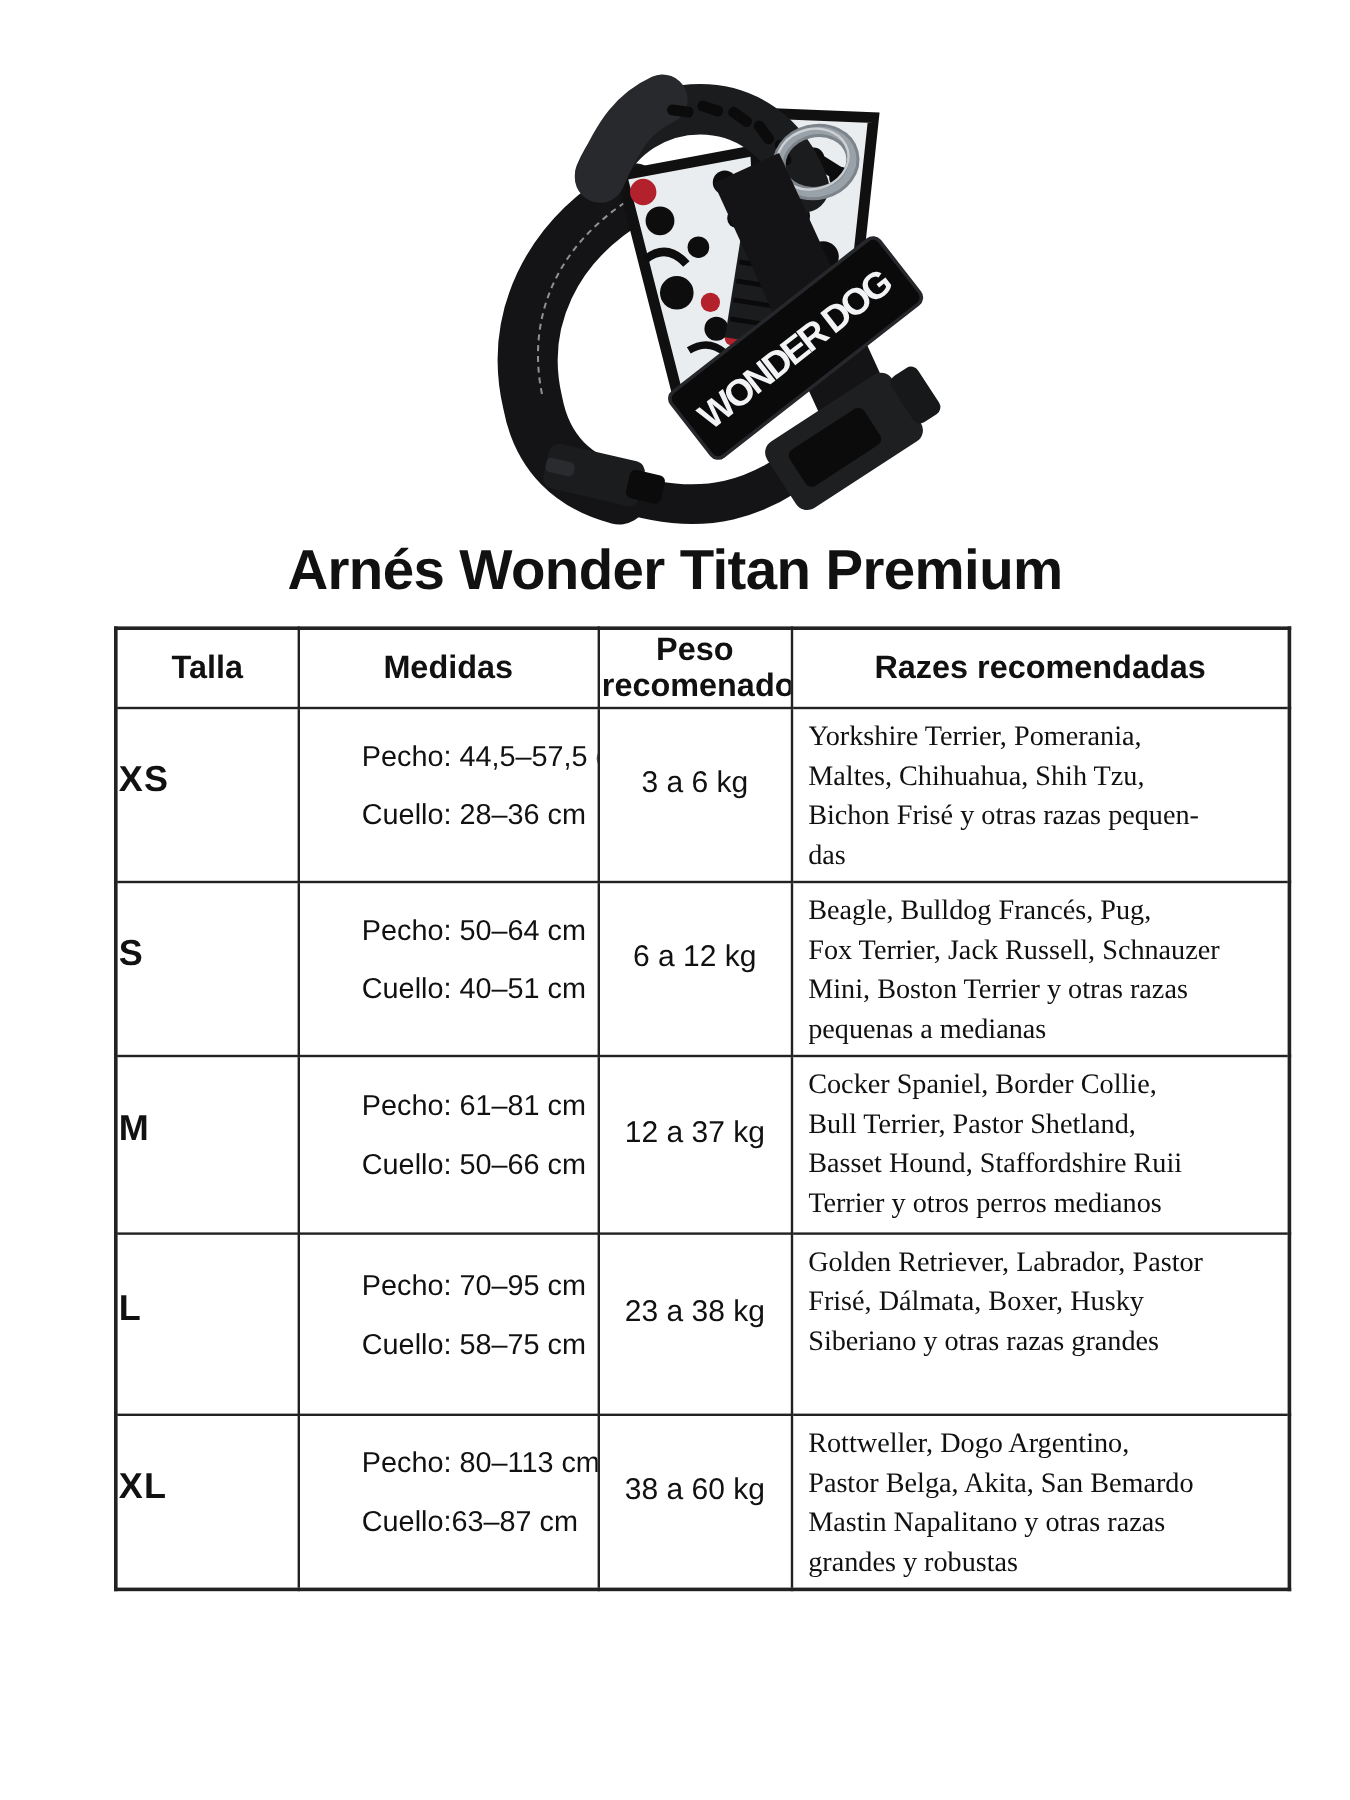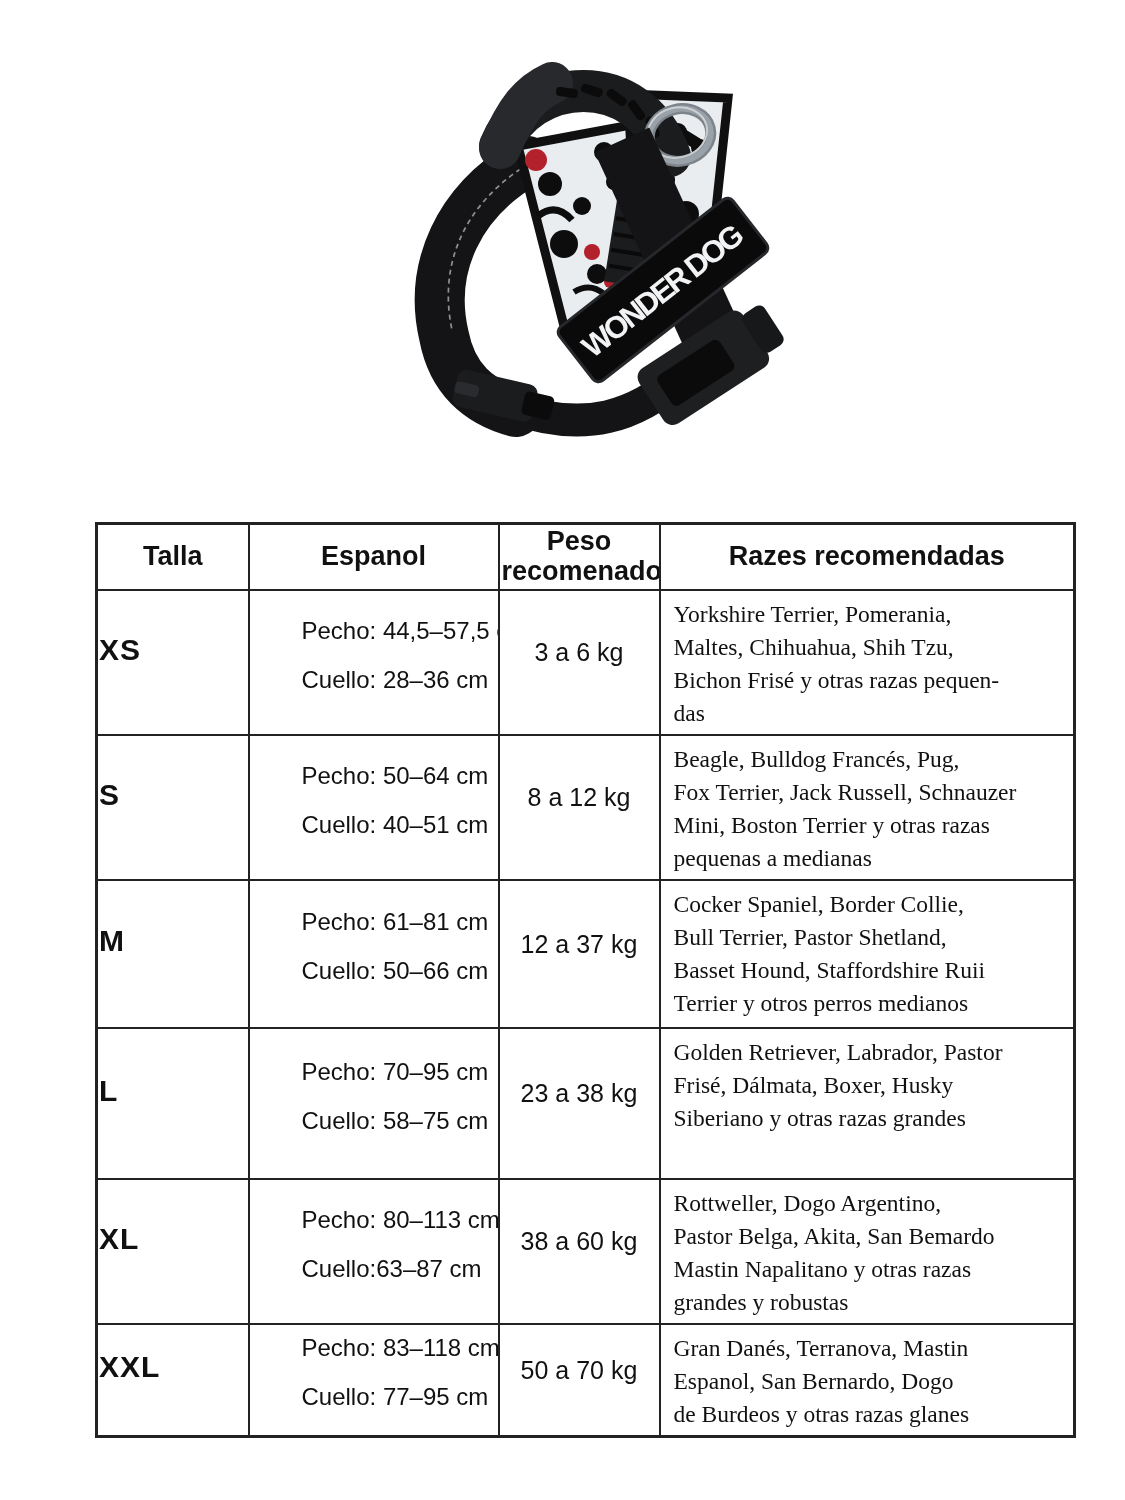--- a/index.html
+++ b/index.html
@@ -149,32 +149,33 @@
       <rect x="-42" y="-18" width="74" height="36" rx="6" style="fill:var(--strap-dark)"></rect>
       <rect x="62" y="-23" width="26" height="46" rx="7" fill="#17181a"></rect>
     </g>
 
     <g transform="translate(285,254) rotate(-38)">
       <rect x="-110" y="-34" width="220" height="68" rx="7" style="fill:var(--patch-bg)" stroke="#26272b" stroke-width="3"></rect>
       <text x="0" y="11" text-anchor="middle" textLength="196" font-family="Liberation Sans, sans-serif" font-size="31" font-weight="700" style="fill:var(--patch-text)" letter-spacing="1">WONDER DOG</text>
     </g>
   </svg>
 
+  <div class="page-title">Arnés Wonder Titan Premium</div>
 
   <table class="size-table">
     <colgroup>
       <col style="width:152px">
         <col style="width:250px">
         <col style="width:161px">
         <col style="width:415px">
     </colgroup>
     <thead>
       <tr>
         <th>Talla</th>
-        <th>Espanol</th>
+        <th>Medidas</th>
         <th>Peso
 recomenado</th>
         <th>Razes recomendadas</th>
       </tr>
     </thead>
     <tbody>
       <tr>
         <td class="talla">XS</td>
         <td class="medidas">
           <div class="mline">Pecho: 44,5–57,5 cm</div>
@@ -187,21 +188,21 @@
 Bichon Frisé y otras razas pequen-
 das</div>
         </td>
       </tr>
       <tr>
         <td class="talla">S</td>
         <td class="medidas">
           <div class="mline">Pecho: 50–64 cm</div>
           <div class="mline">Cuello: 40–51 cm</div>
         </td>
-        <td class="peso">8 a 12 kg</td>
+        <td class="peso">6 a 12 kg</td>
         <td class="razas">
           <div class="rtext">Beagle, Bulldog Francés, Pug,
 Fox Terrier, Jack Russell, Schnauzer
 Mini, Boston Terrier y otras razas
 pequenas a medianas</div>
         </td>
       </tr>
       <tr>
         <td class="talla">M</td>
         <td class="medidas">
@@ -236,28 +237,15 @@
           <div class="mline">Cuello:63–87 cm</div>
         </td>
         <td class="peso">38 a 60 kg</td>
         <td class="razas">
           <div class="rtext">Rottweller, Dogo Argentino,
 Pastor Belga, Akita, San Bemardo
 Mastin Napalitano y otras razas
 grandes y robustas</div>
         </td>
       </tr>
-      <tr>
-        <td class="talla">XXL</td>
-        <td class="medidas">
-          <div class="mline">Pecho: 83–118 cm</div>
-          <div class="mline">Cuello: 77–95 cm</div>
-        </td>
-        <td class="peso">50 a 70 kg</td>
-        <td class="razas">
-          <div class="rtext">Gran Danés, Terranova, Mastin
-Espanol, San Bernardo, Dogo
-de Burdeos y otras razas glanes</div>
-        </td>
-      </tr>
     </tbody>
   </table>
 </div>
 
 </body></html>

